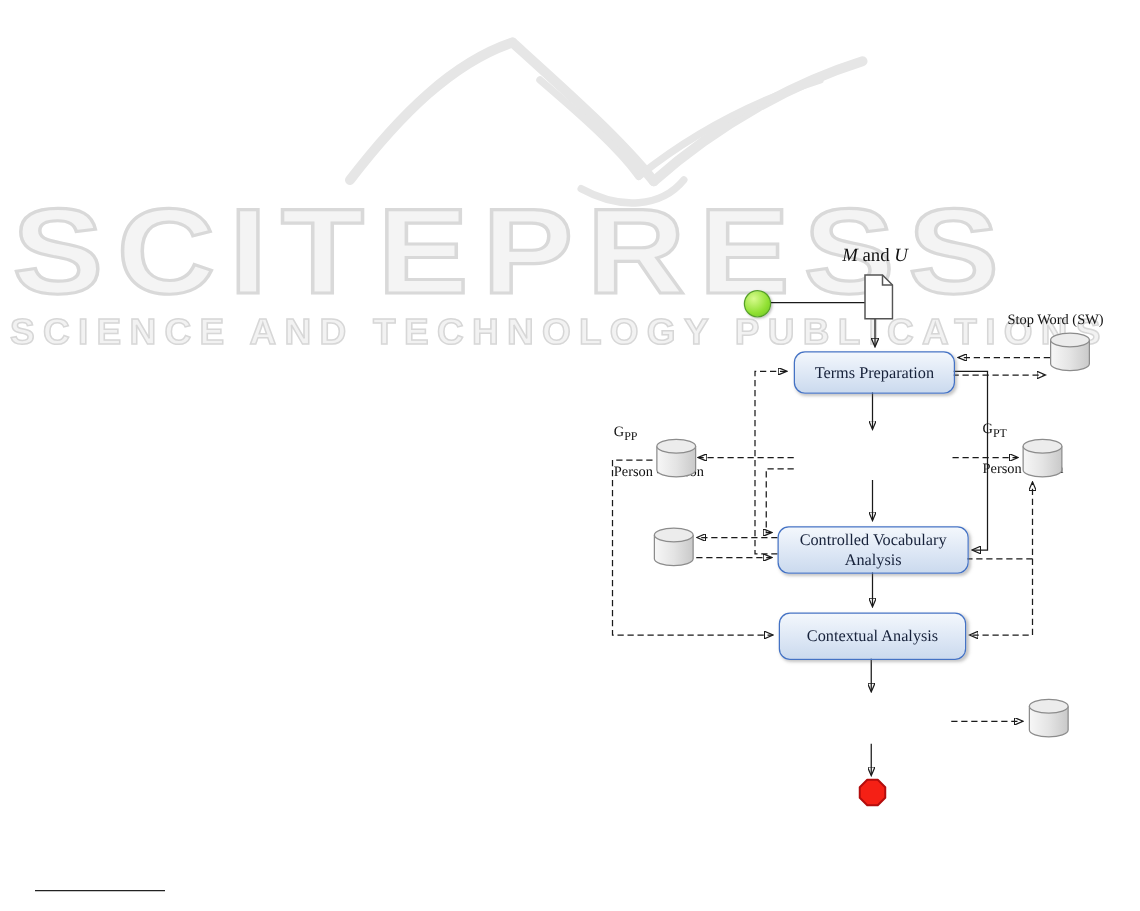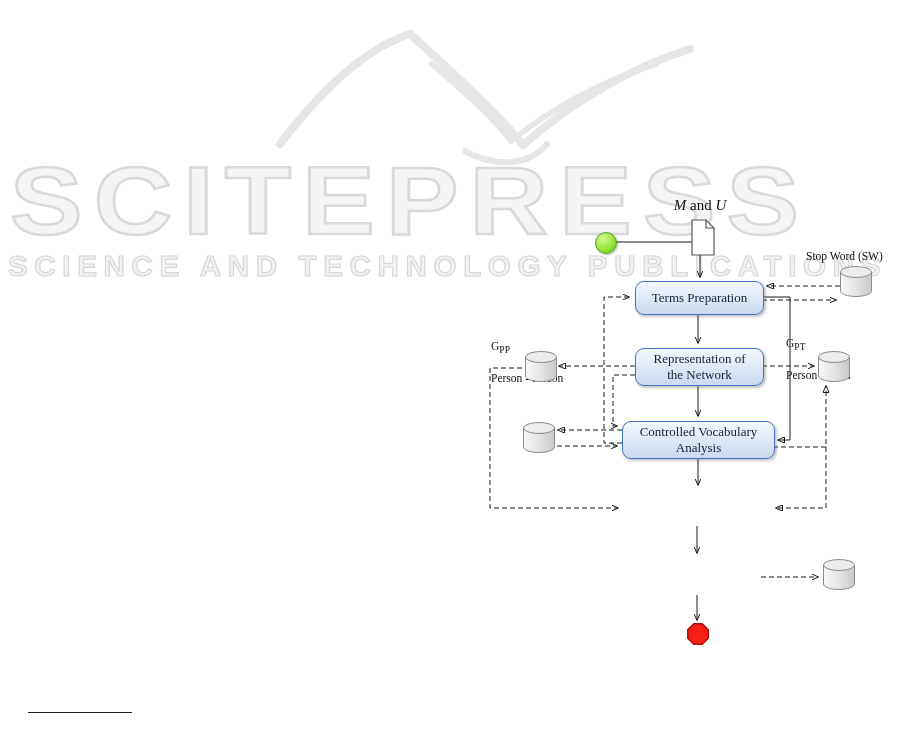--- a/index.html
+++ b/index.html
@@ -132,26 +132,25 @@
     <path d="M1 1 H15 L23 9 V36 H1 Z" fill="#ffffff" stroke="#555" stroke-width="1.2"></path>
     <path d="M15 1 V9 H23" fill="none" stroke="#555" stroke-width="1.2"></path>
   </svg>
 
   <svg class="end-node" width="26" height="26" viewBox="0 0 26 26">
     <polygon points="23.2,8.8 23.2,17.2 17.2,23.2 8.8,23.2 2.8,17.2 2.8,8.8 8.8,2.8 17.2,2.8" fill="#f52015" stroke="#b30d0d" stroke-width="1.6" stroke-linejoin="round"></polygon>
   </svg>
 
   <div class="pbox" style="left:635px;top:281px;width:127px;height:32px">Terms Preparation</div>
 
-  <div class="pbox" style="left:635px;top:348px;width:127px;height:36px">Representation of
-the Network</div>
 
   <div class="pbox" style="left:622px;top:421px;width:151px;height:36px">Controlled Vocabulary
 Analysis</div>
 
+  <div class="pbox" style="left:623px;top:490px;width:148px;height:36px">Contextual Analysis</div>
 
 
   <div class="dlabel" style="left:806px;top:249px;width:100px">Stop Word (SW)</div>
   <svg class="cyl" style="left:838px;top:265px" width="36" height="33" viewBox="0 0 36 33">
     <path d="M2.5 7 V26 c0 3 7 5.5 15.5 5.5 s15.5-2.5 15.5-5.5 V7" fill="url(#cylg)" stroke="#8c8c8c"></path>
     <ellipse cx="18" cy="7" rx="15.5" ry="5.5" fill="#ececec" stroke="#8c8c8c"></ellipse>
   </svg>
 
   <div class="dlabel" style="left:491px;top:324px;width:100px">
     <div><span>G</span><sub>PP</sub></div>

